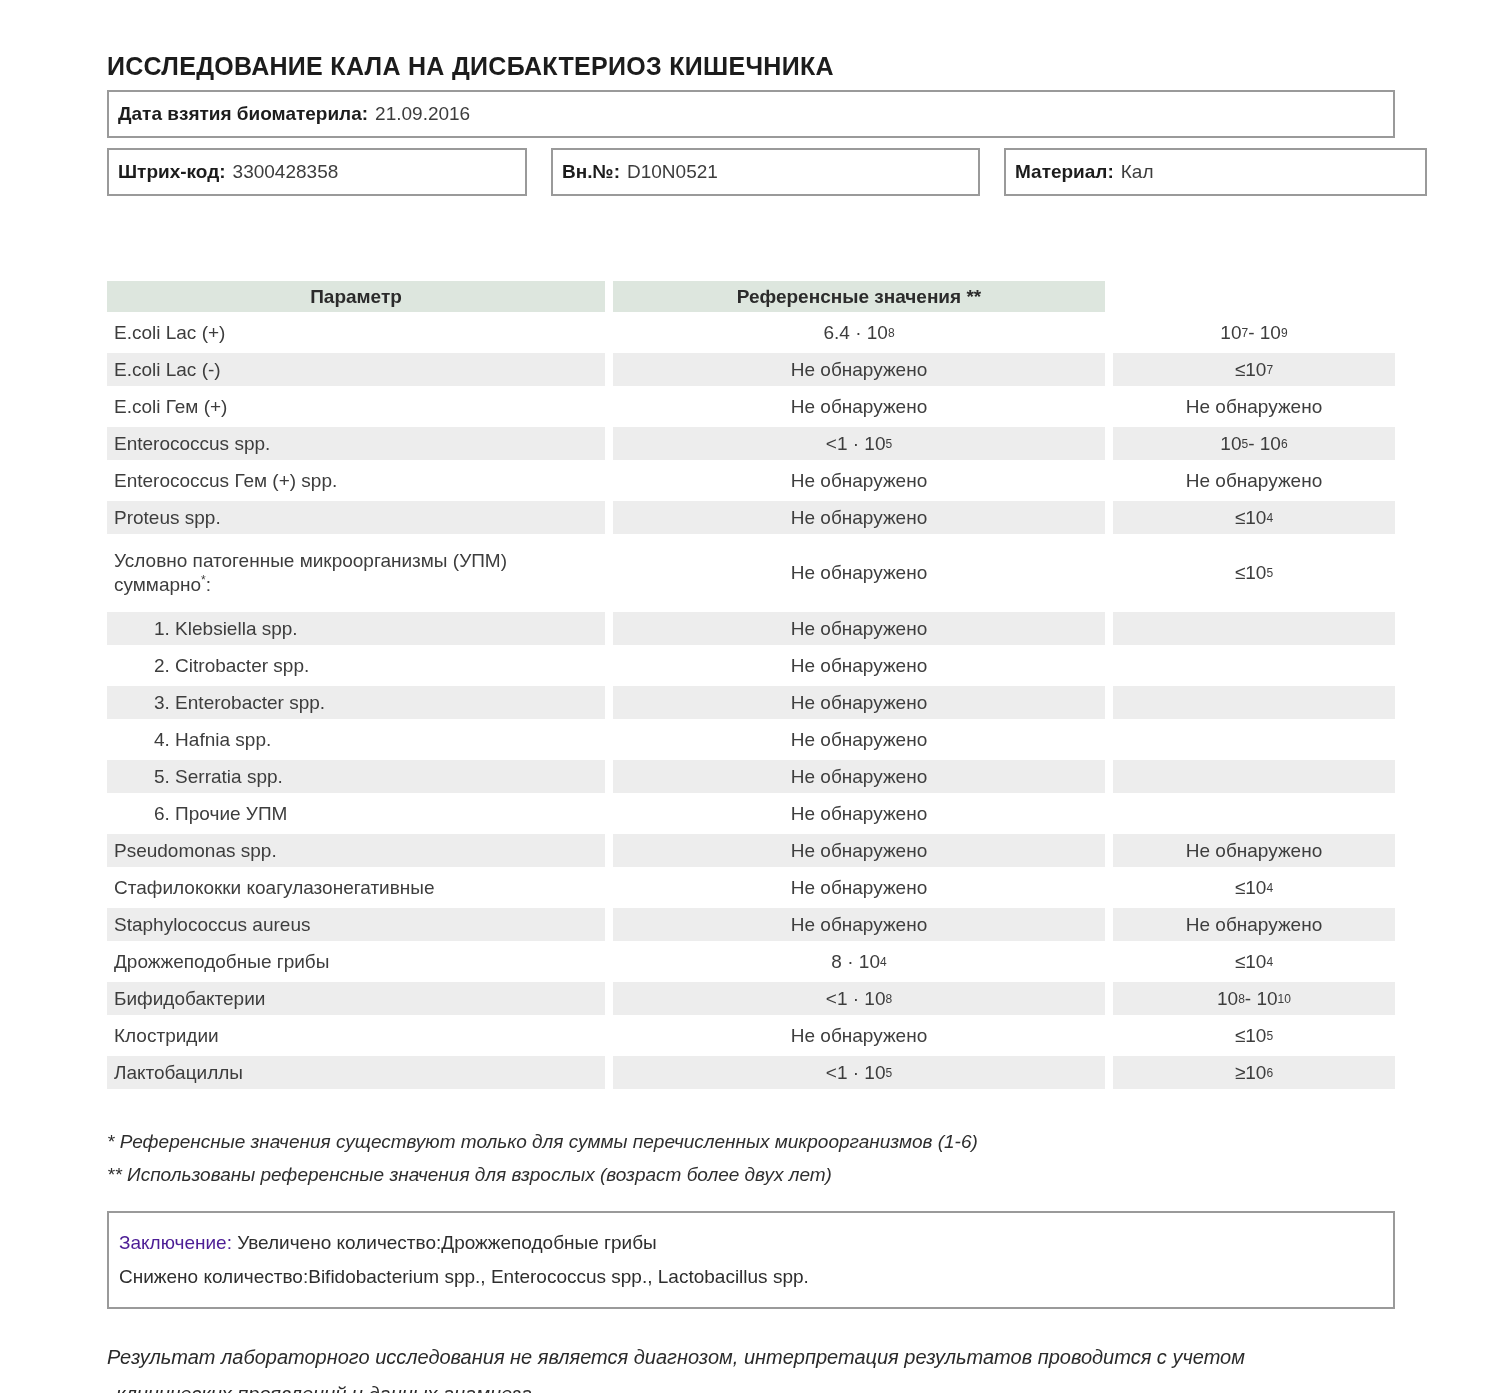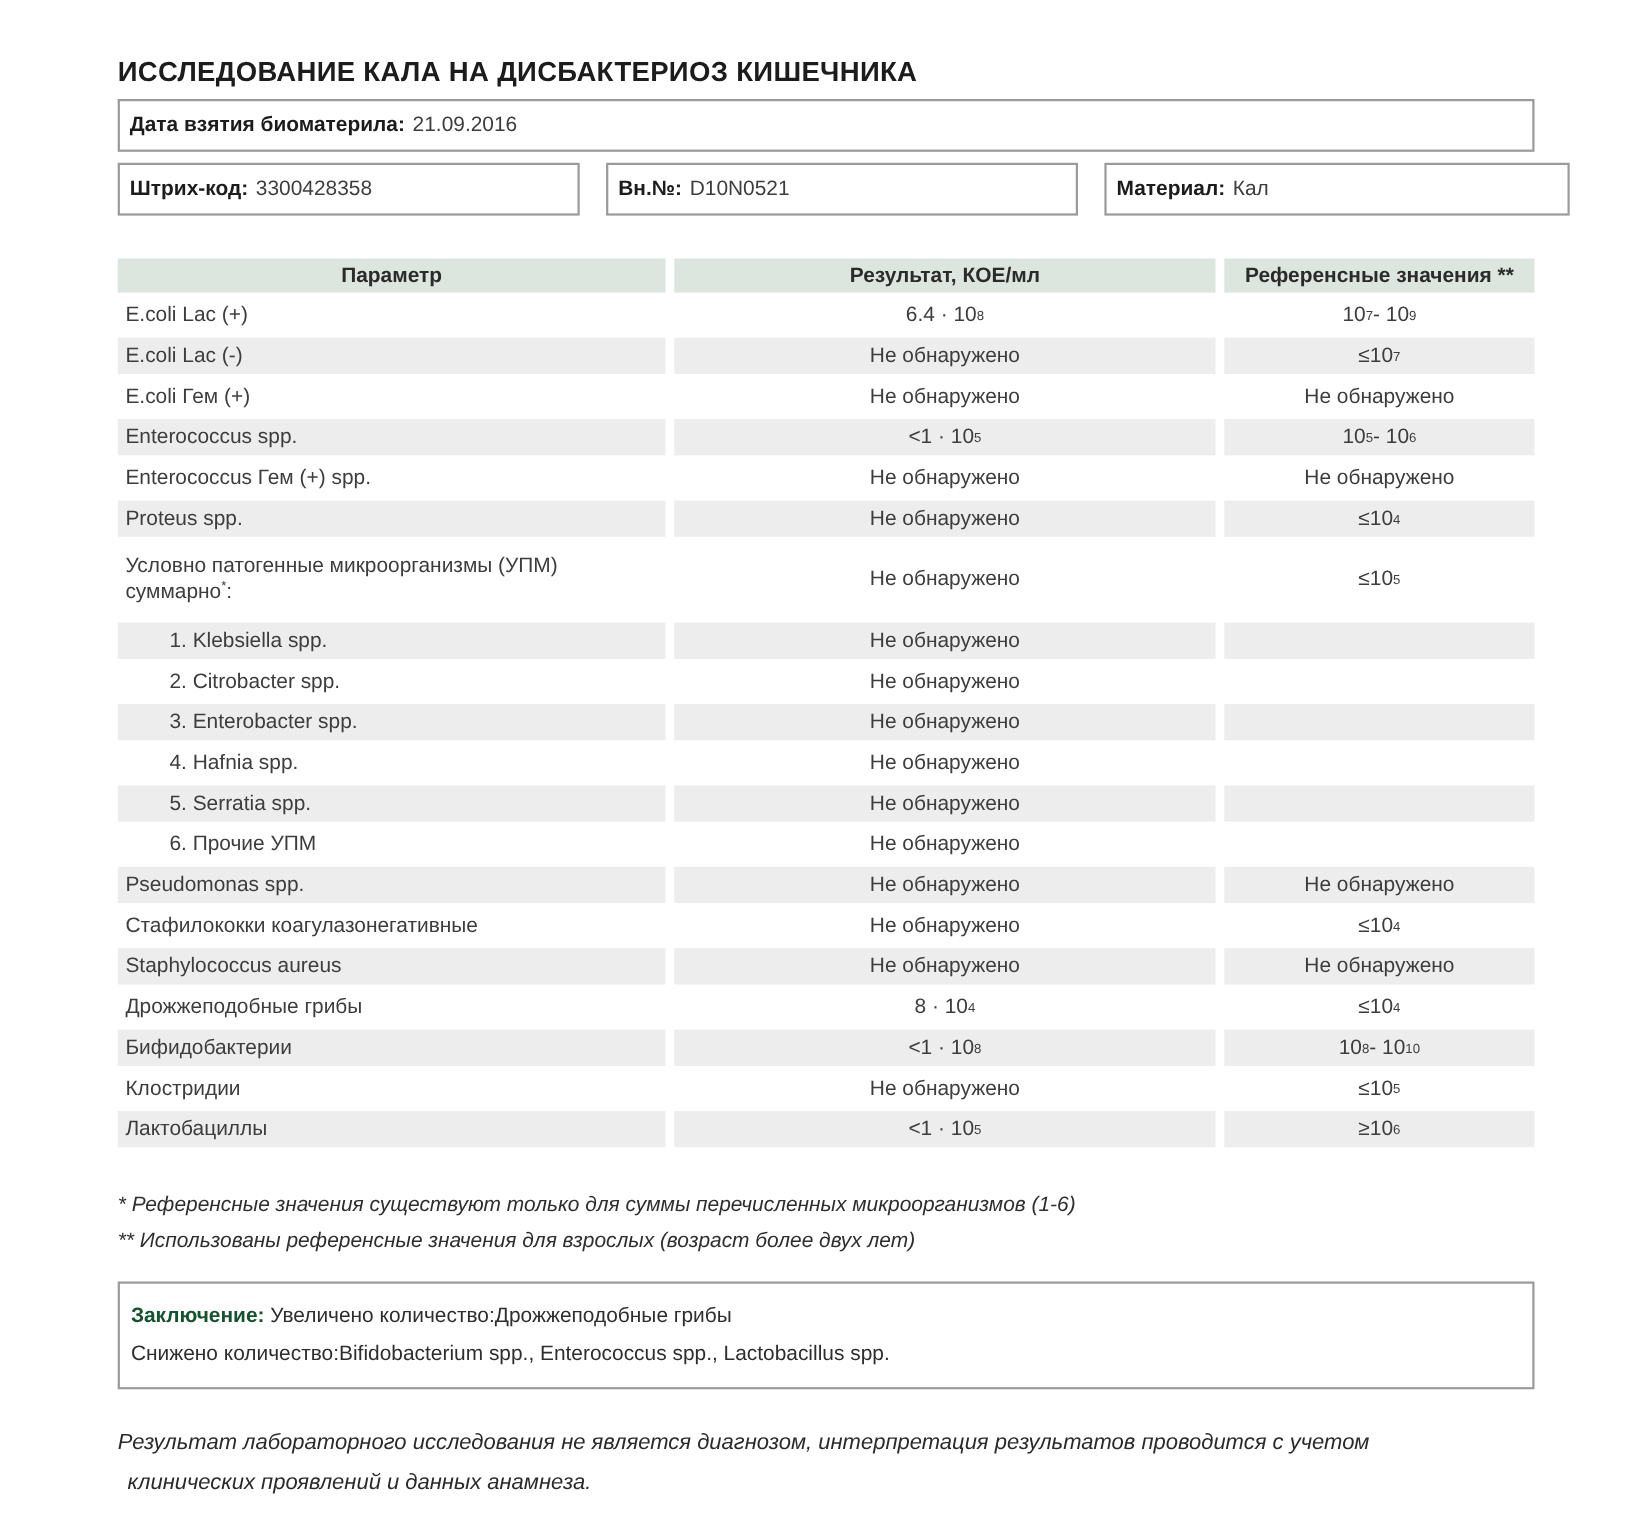--- a/index.html
+++ b/index.html
@@ -61,20 +61,21 @@
     font-size: 19px;
     color: #3d3d3d;
     line-height: 24px;
   }
   .header-row .cell {
     background: var(--header-bg, #dde6de);
     font-weight: 700;
     color: #2b2b2b;
     justify-content: center;
     min-height: 31px;
+    margin-top: 46px;
   }
   .t-row.shaded .cell { background: var(--row-shade, #ededed); }
   .cell.param { justify-content: flex-start; padding-left: 7px; }
   .cell.param.indent { padding-left: 47px; }
   .cell.result, .cell.reference { justify-content: center; text-align: center; }
   .t-row.tall .cell { min-height: 70px; }
 
   sup { font-size: 12px; line-height: 0; }
 
   .footnotes {
@@ -88,21 +89,21 @@
   .conclusion {
     box-sizing: border-box;
     margin-top: 20px;
     border: 2px solid #9a9a9a;
     padding: 13px 10px;
     font-size: 19px;
     color: #2e2e2e;
     line-height: 34px;
     background: #ffffff;
   }
-  .conclusion b { color: #14532d; font-weight: 700; }
+  .conclusion b { color: #4c1d95; font-weight: 400; }
 
   .disclaimer {
     margin-top: 30px;
     font-style: italic;
     font-size: 20px;
     color: #2a2a2a;
     line-height: 37px;
   }
   .disclaimer .line2 { padding-left: 9px; }
 </style>
@@ -130,21 +131,20 @@
       </div>
       <div class="info-box">
         <b>Материал:</b>
         <span>Кал</span>
       </div>
     </div>
 
     <div class="lab-table">
       <div class="t-row header-row">
         <div class="cell">Параметр</div>
-        <div class="cell">Результат, КОЕ/мл</div>
         <div class="cell">Референсные значения **</div>
       </div>
       <div id="table-rows">
           <div class="t-row">
             <div class="cell param">
               <span>E.coli Lac (+)</span>
             </div>
             <div class="cell result">6.4 · 10<sup>8</sup></div>
             <div class="cell reference">10<sup>7</sup> - 10<sup>9</sup></div>
           </div>

